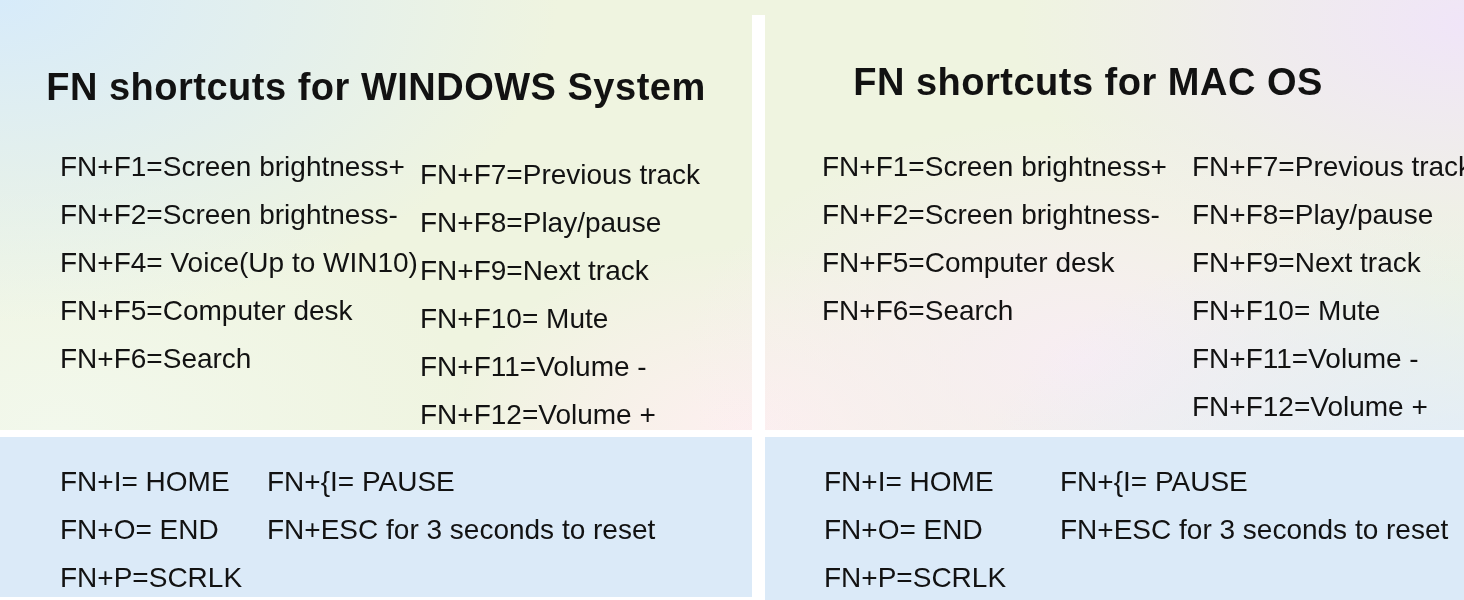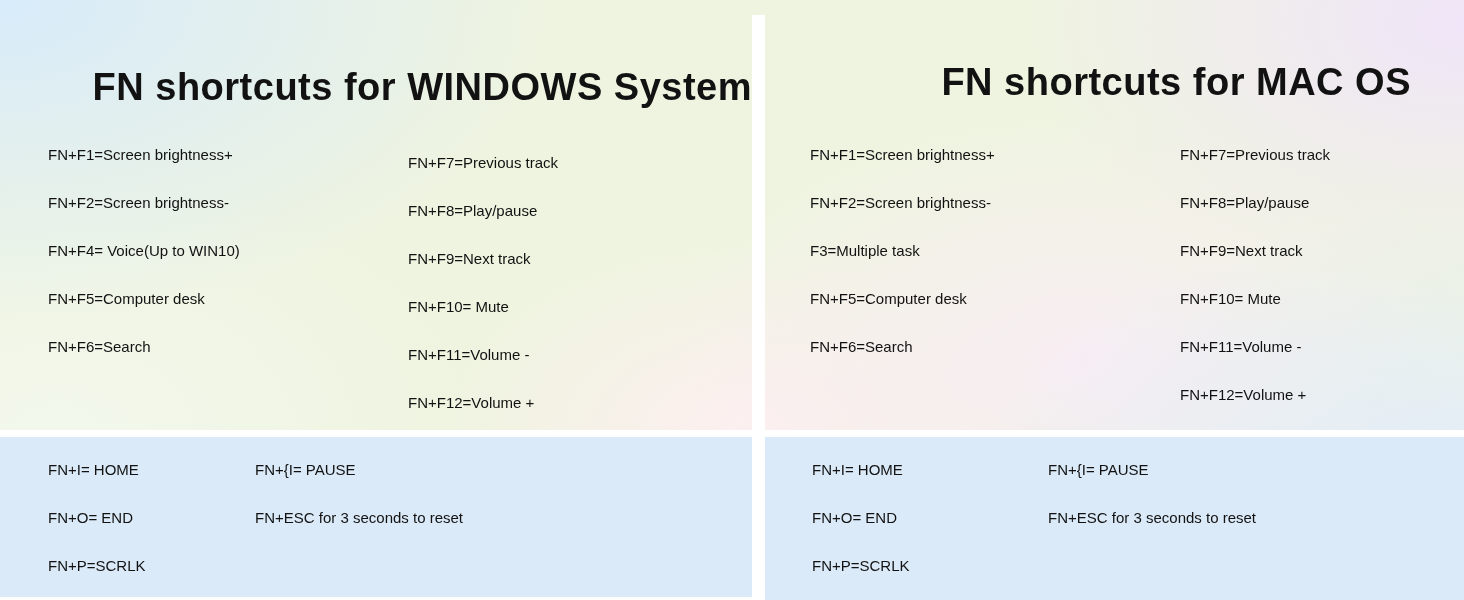--- a/index.html
+++ b/index.html
@@ -26,31 +26,31 @@
   .strip-h{left:0;top:430px;width:1464px;height:7px;}
   .strip-v{left:752px;top:15px;width:13px;height:585px;}
   .strip-b{left:0;top:597px;width:752px;height:3px;}
 
   .panel-title{
     position:absolute;
     margin:0;
     font-size:38px;
     font-weight:700;
     letter-spacing:0.5px;
-    text-align:right;
+    text-align:center;
     white-space:nowrap;
   }
   .title-win{left:0;top:66px;width:752px;}
   .title-mac{left:765px;top:61px;width:646px;}
 
   ul.shortcut-col{
     position:absolute;
-    margin:0;padding:0;
+    margin:12px;padding:0;
     list-style:none;
-    font-size:15px;
+    font-size:28px;
     line-height:48px;
     white-space:nowrap;
   }
   .win-col1{left:48px;top:131px;}
   .win-col2{left:408px;top:139px;}
   .mac-col1{left:810px;top:131px;}
   .mac-col2{left:1180px;top:131px;}
 
   .blue-box{
     position:absolute;
@@ -87,21 +87,20 @@
     <li>FN+F10= Mute</li>
     <li>FN+F11=Volume -</li>
     <li>FN+F12=Volume +</li>
   </ul>
 
   <h1 class="panel-title title-mac">FN shortcuts for MAC OS</h1>
 
   <ul class="shortcut-col mac-col1">
     <li>FN+F1=Screen brightness+</li>
     <li>FN+F2=Screen brightness-</li>
-    <li>F3=Multiple task</li>
     <li>FN+F5=Computer desk</li>
     <li>FN+F6=Search</li>
   </ul>
 
   <ul class="shortcut-col mac-col2">
     <li>FN+F7=Previous track</li>
     <li>FN+F8=Play/pause</li>
     <li>FN+F9=Next track</li>
     <li>FN+F10= Mute</li>
     <li>FN+F11=Volume -</li>

